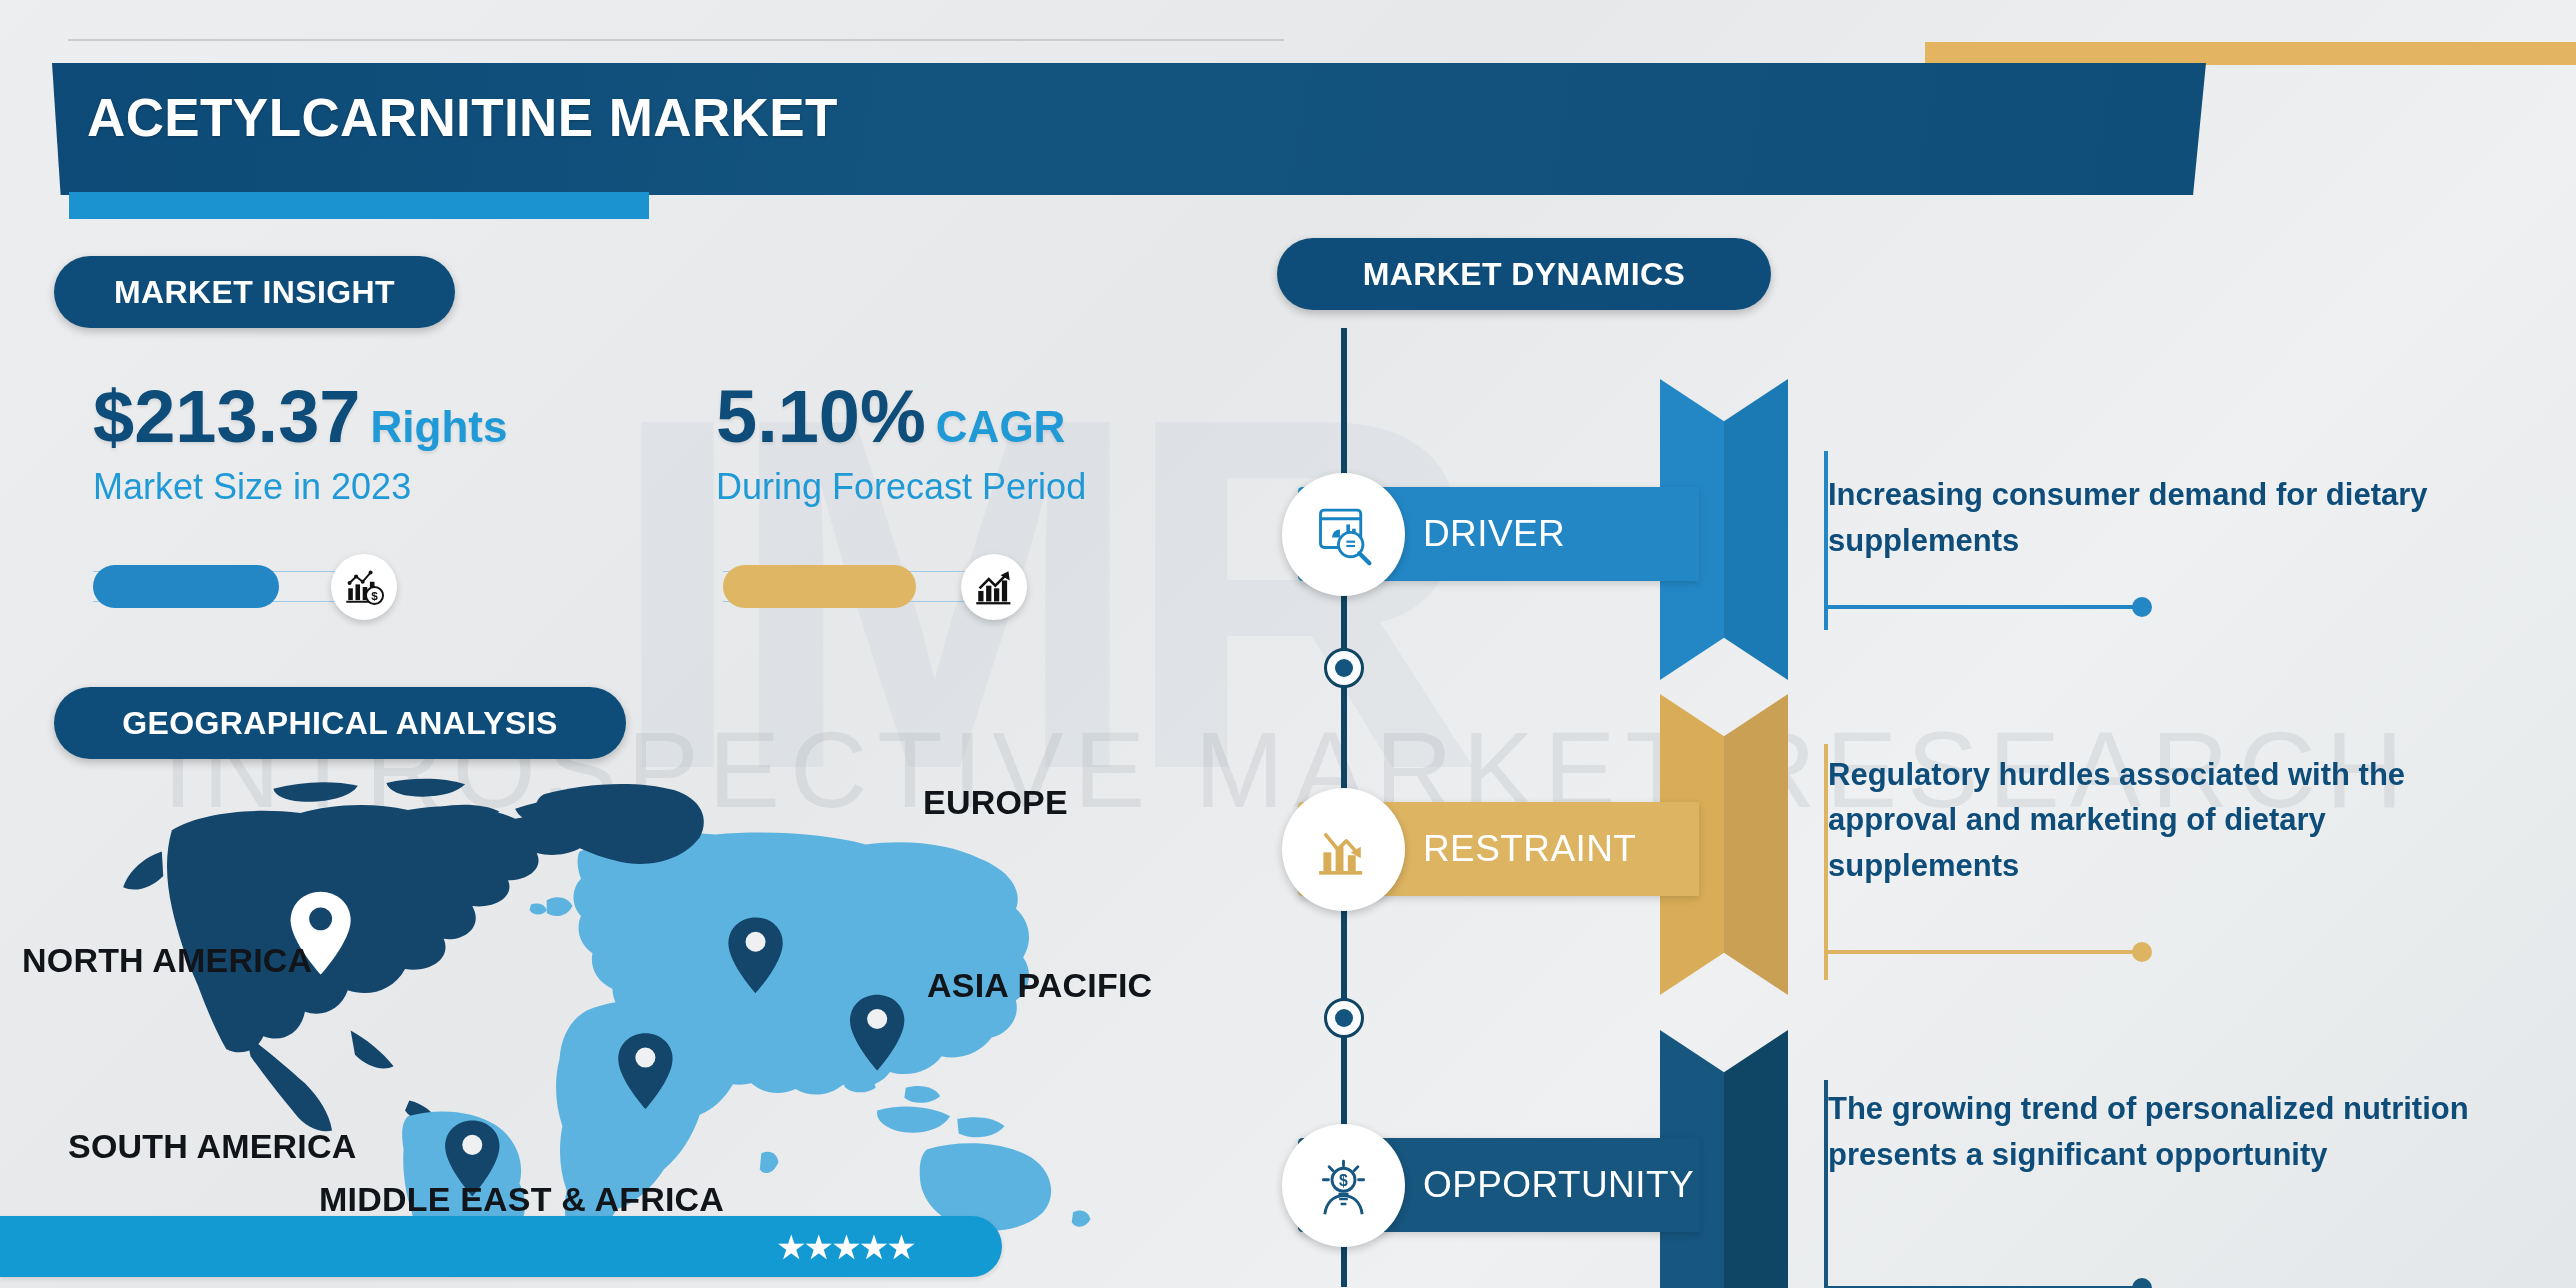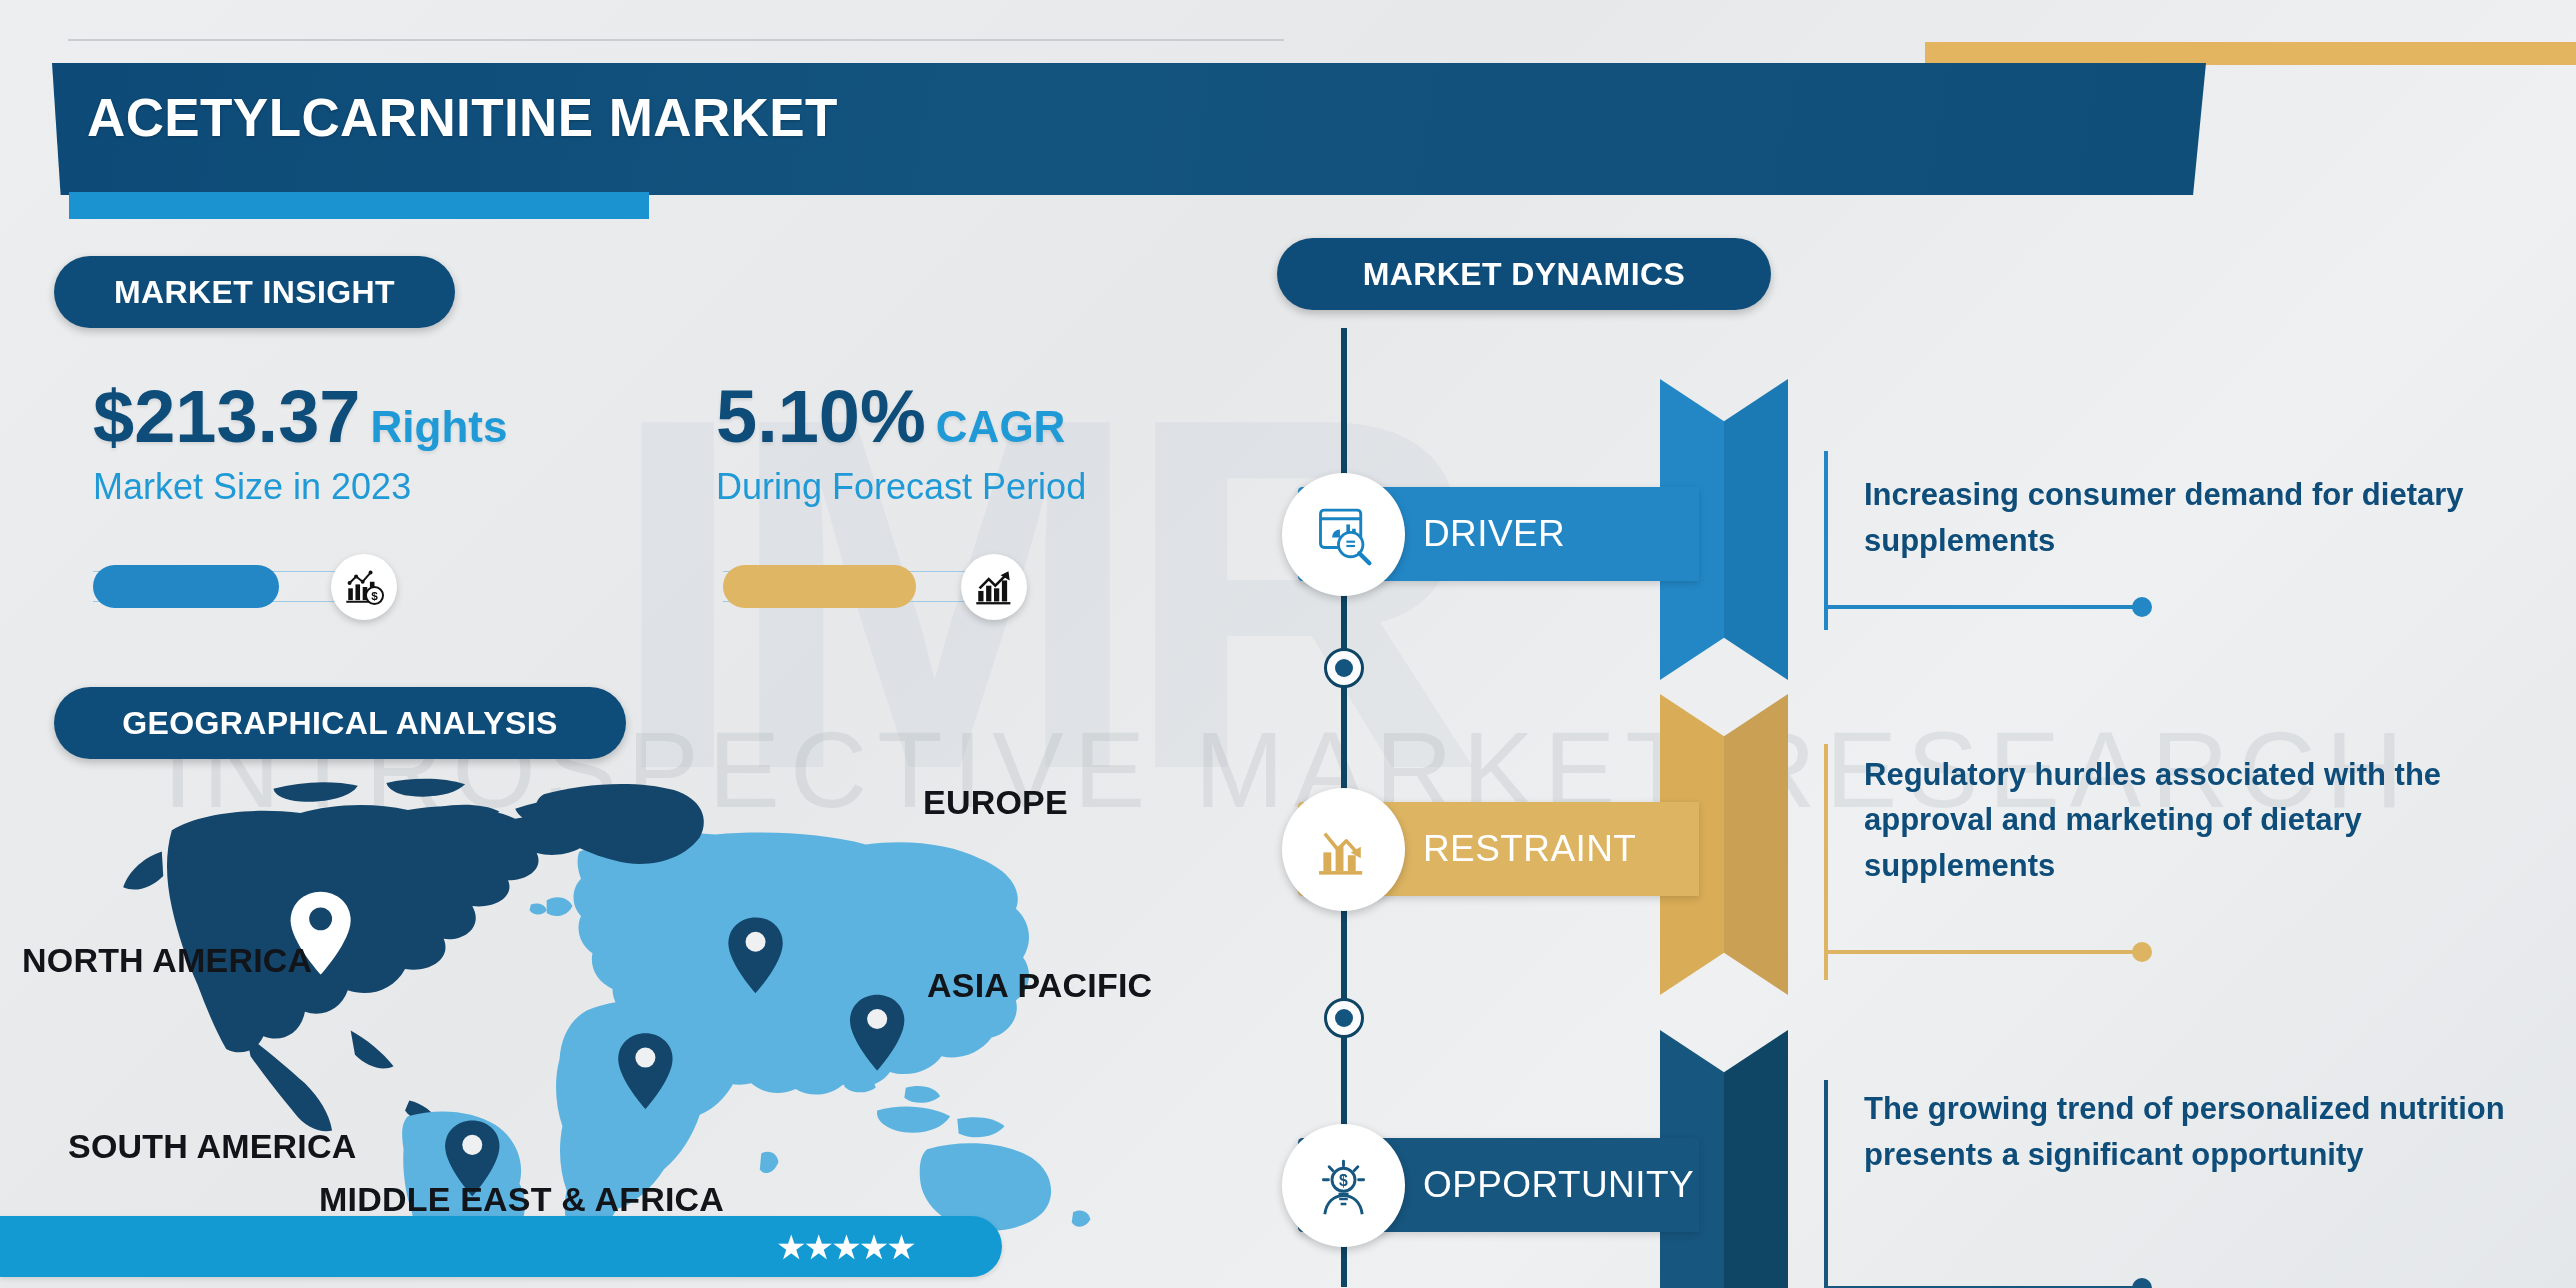--- a/index.html
+++ b/index.html
@@ -171,21 +171,21 @@
     letter-spacing:0.4px;
   }
   
   .ribbon { position:absolute; left:401px; top:-79px; width:127px; height:301px; }
   .ribbon .rl { position:absolute; left:0; top:0; width:64px; height:301px;
      clip-path: polygon(0 0, 100% 14%, 100% 86%, 0 100%); }
   .ribbon .rr { position:absolute; left:64px; top:0; width:64px; height:301px;
      clip-path: polygon(0 14%, 100% 0, 100% 100%, 0 86%); }
 
   .desc {
-    position:absolute; left:569px; top:0px; width:687px;margin-left:36px;
+    position:absolute; left:569px; top:0px; width:687px;
   }
   .desc p {
     font-size:31px; font-weight:700; color:#0e4d79;
     line-height:1.48; margin:0;
   }
   .desc-rule {
     position:absolute; left:569px; width:315px; height:3.6px;
   }
   .desc-rule i {
     position:absolute; right:-8.6px; top:-7.9px; width:20px; height:20px;

